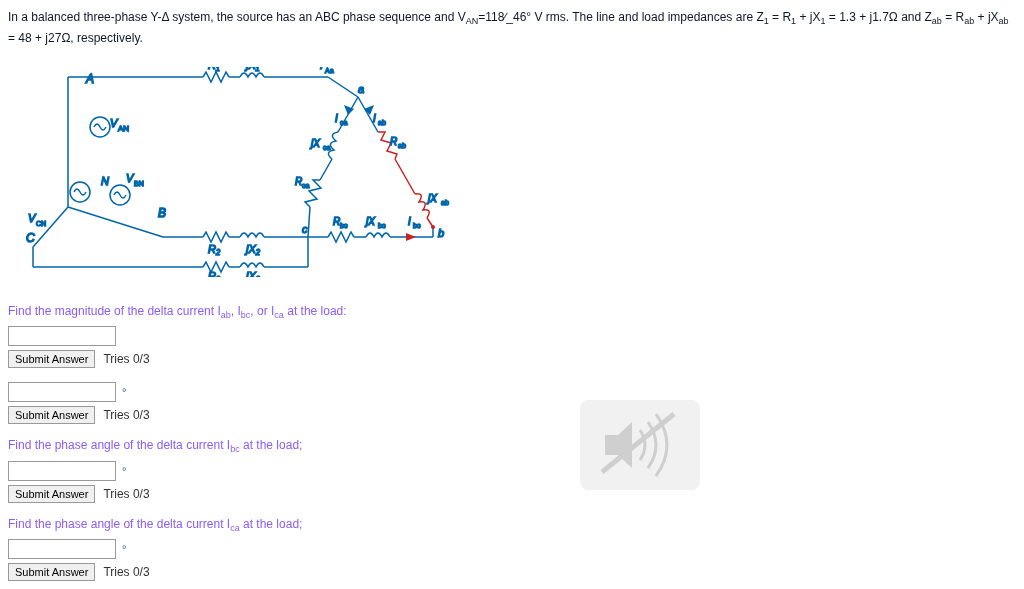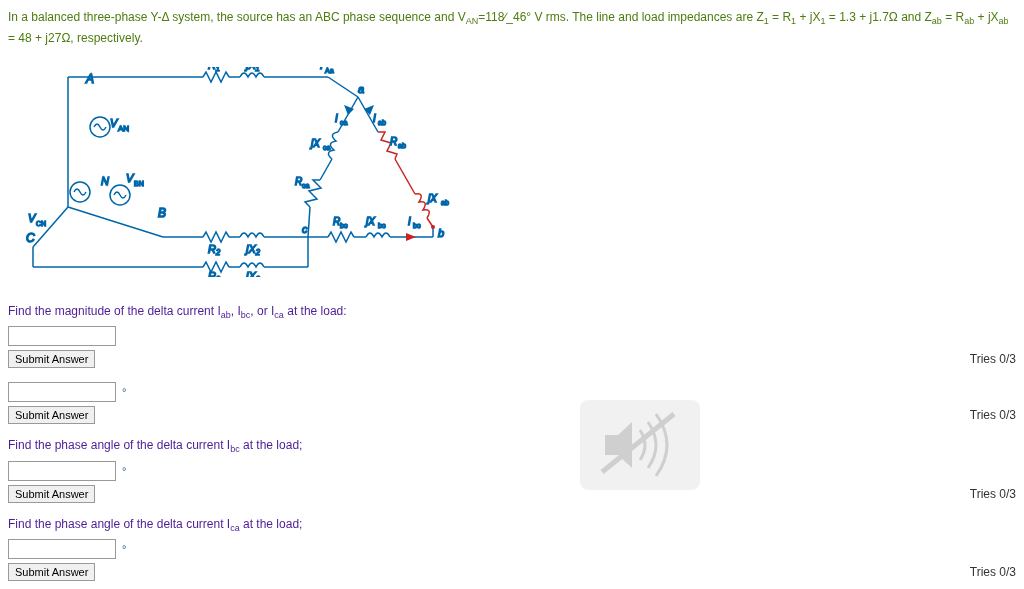--- a/index.html
+++ b/index.html
@@ -4,34 +4,34 @@
   <style>
     body {
       font-family: Arial, sans-serif;
       font-size: 12px;
       color: #333;
       margin: 0;
       padding: 8px;
       background: #fff;
     }
     .problem-text {
-      color: #4d7c0f;
+      color: #0f172a;
       line-height: 1.5;
       margin-bottom: 10px;
     }
     .circuit-diagram {
       margin: 10px 0;
       width: 460px;
       height: 210px;
     }
     .question-block {
       margin: 14px 0 8px 0;
     }
     .question-text {
-      color: #4c1d95;
+      color: #8b5cf6;
       margin-bottom: 6px;
     }
     .answer-row {
       display: flex;
       align-items: center;
       gap: 4px;
       margin-bottom: 4px;
     }
     .answer-input {
       border: 1px solid #999;
@@ -42,21 +42,20 @@
     }
     .unit-label {
       color: #2a5a8a;
       font-size: 11px;
       margin-left: 2px;
     }
     .submit-row {
       display: flex;
       align-items: center;
       gap: 8px;
-      justify-content: space-between;
     }
     .submit-btn {
       font-size: 11px;
       padding: 2px 6px;
       background: #f0f0f0;
       border: 1px solid #999;
       cursor: pointer;
     }
     .tries {
       font-size: 12px;

